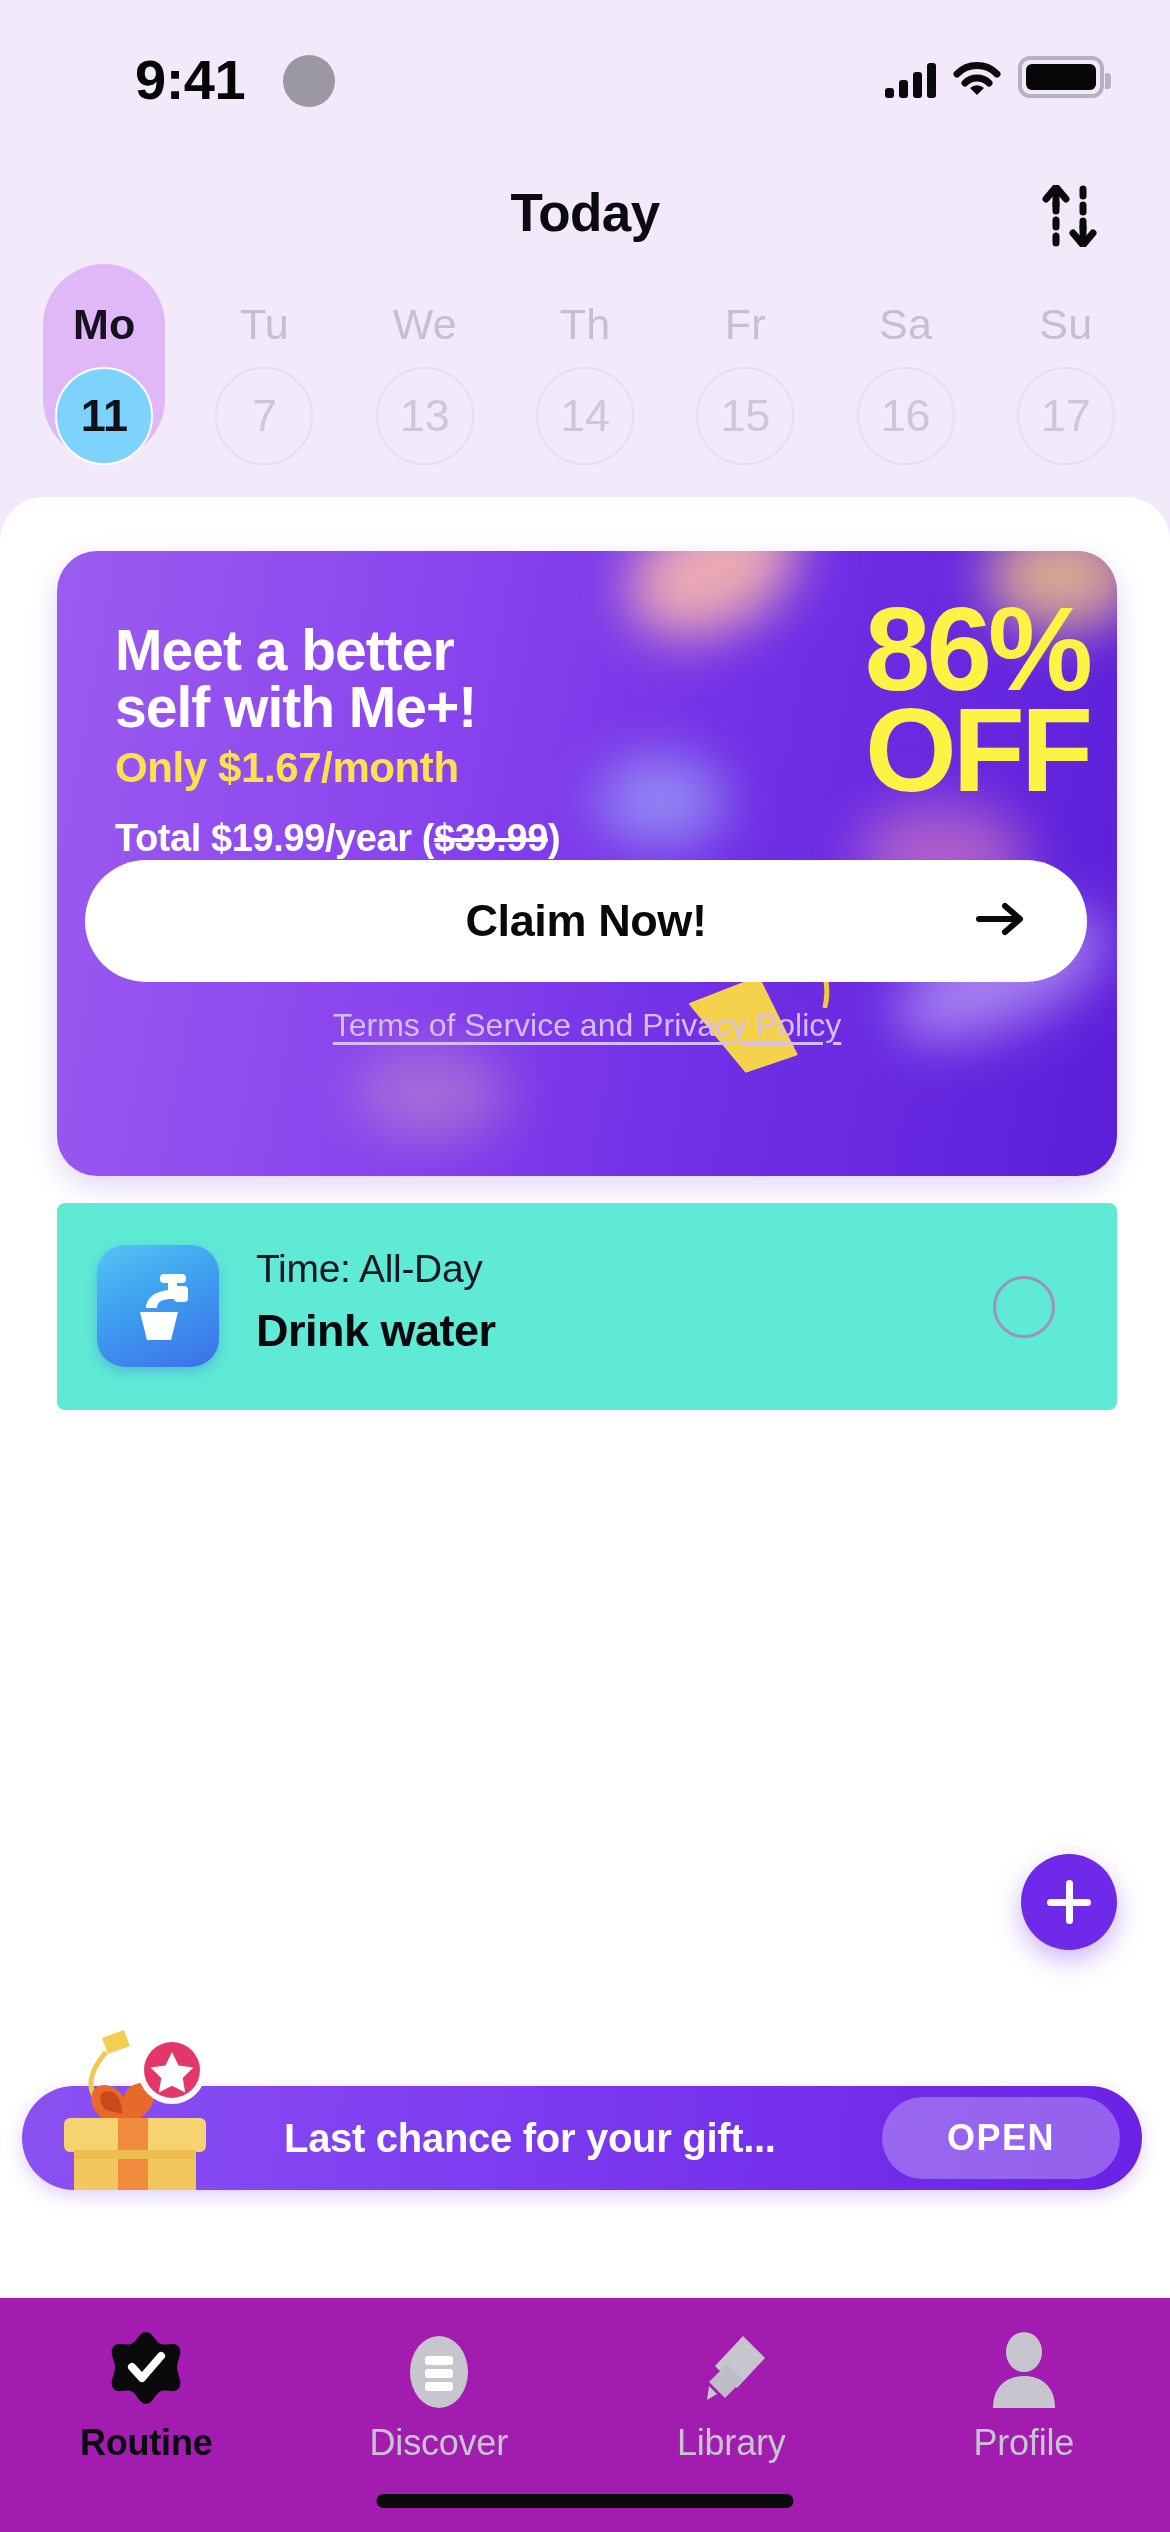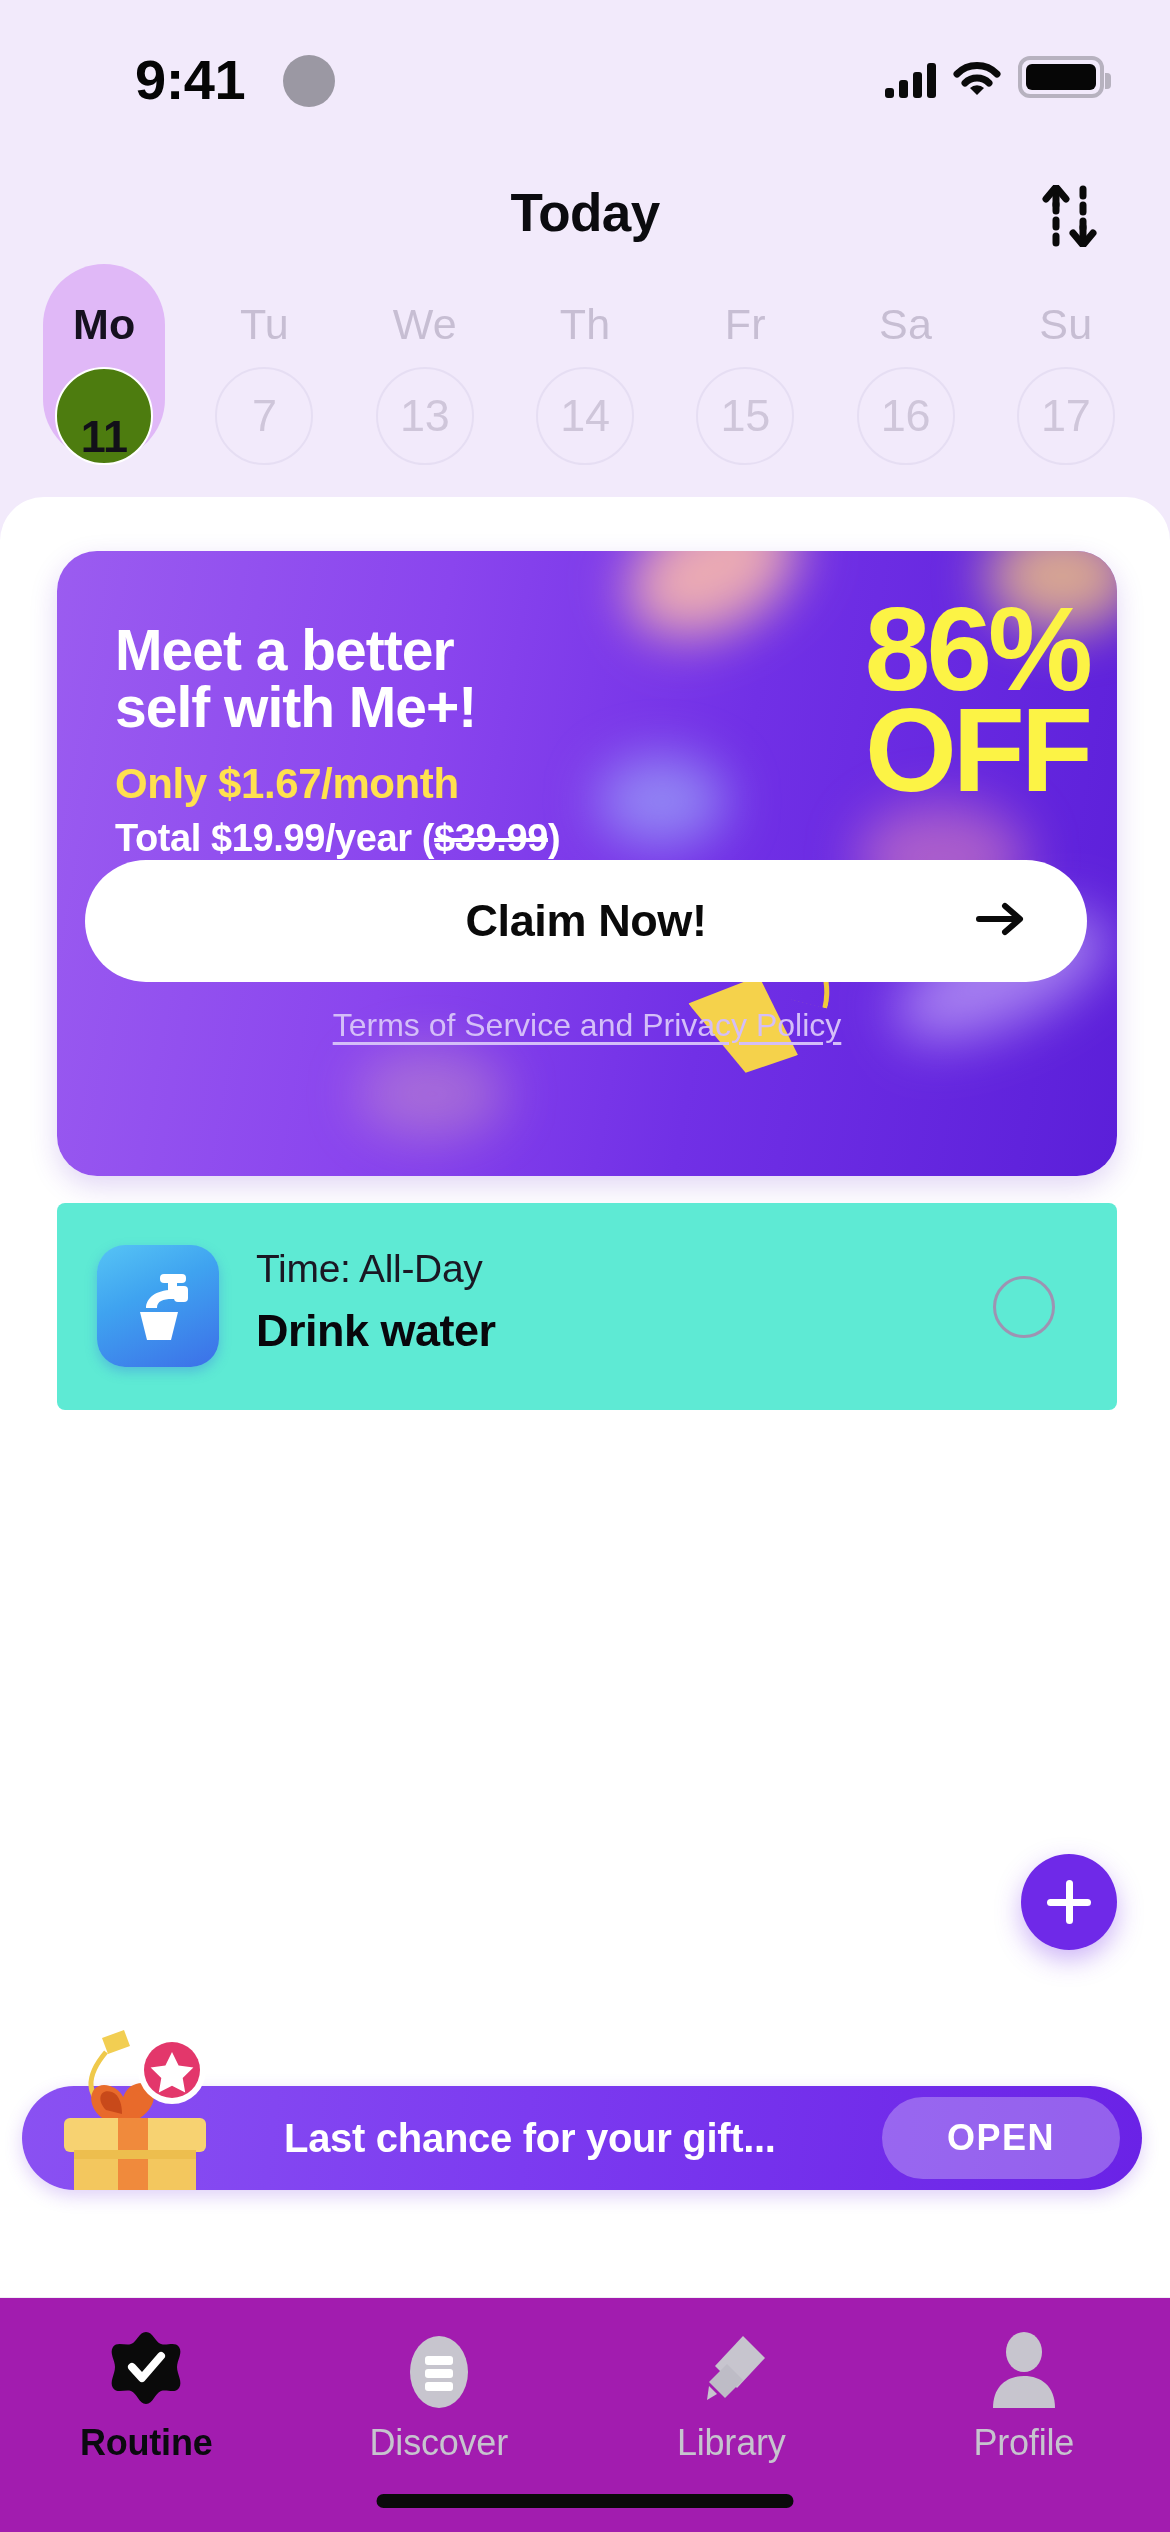--- a/index.html
+++ b/index.html
@@ -80,21 +80,21 @@
     position:relative; z-index:2; margin-top:22px;
     font-size:43px; font-weight:500; color:#C7BED3; letter-spacing:0.2px;
   }
   .day.sel .dow{ color:#16111f; font-weight:700; }
   .day .numwrap{
     position:relative; z-index:2; margin-top:18px;
     width:98px; height:98px; border-radius:50%;
     border:2px solid #E6DEF3; background:transparent;
     display:flex; align-items:center; justify-content:center;
   }
-  .day.sel .numwrap{ background:#4d7c0f; border-color:#fff;align-items:flex-end; }
+  .day.sel .numwrap{ background:#7dd3fc; border-color:#fff; }
   .day .num{
     font-size:45px; font-weight:500; color:#CFC6DA; letter-spacing:-0.3px;
   }
   .day.sel .num{ color:#121019; font-weight:700; }
 
   
   .sheet{
     position:absolute; top:497px; left:0; width:1170px; height:1900px;
     background:#ffffff; border-radius:44px 44px 0 0; z-index:10;
   }
@@ -122,21 +122,21 @@
     position:absolute; left:690px; top:378px; width:90px; height:70px;
     border-top:5px solid #F0C93C; border-right:5px solid #F0C93C;
     border-radius:0 70px 0 0; transform:rotate(14deg);
   }
   .promo-head{
     position:absolute; left:58px; top:71px; width:530px;
     font-size:57px; font-weight:800; line-height:1.0; color:#fff;
     letter-spacing:-1px;
   }
   .promo-sub1{
-    position:absolute; left:58px; top:209px;
+    position:absolute; left:58px; top:193px;
     font-size:42px; font-weight:700; color:#FFE14E; letter-spacing:-0.4px;
   }
   .promo-sub2{
     position:absolute; left:58px; top:266px;
     font-size:38px; font-weight:700; color:#ffffff; letter-spacing:-0.4px;
     white-space:nowrap;
   }
   .promo-sub2 s{ text-decoration:line-through; text-decoration-thickness:4px; }
   .promo-off{
     position:absolute; right:28px; top:48px; width:400px; text-align:right;

